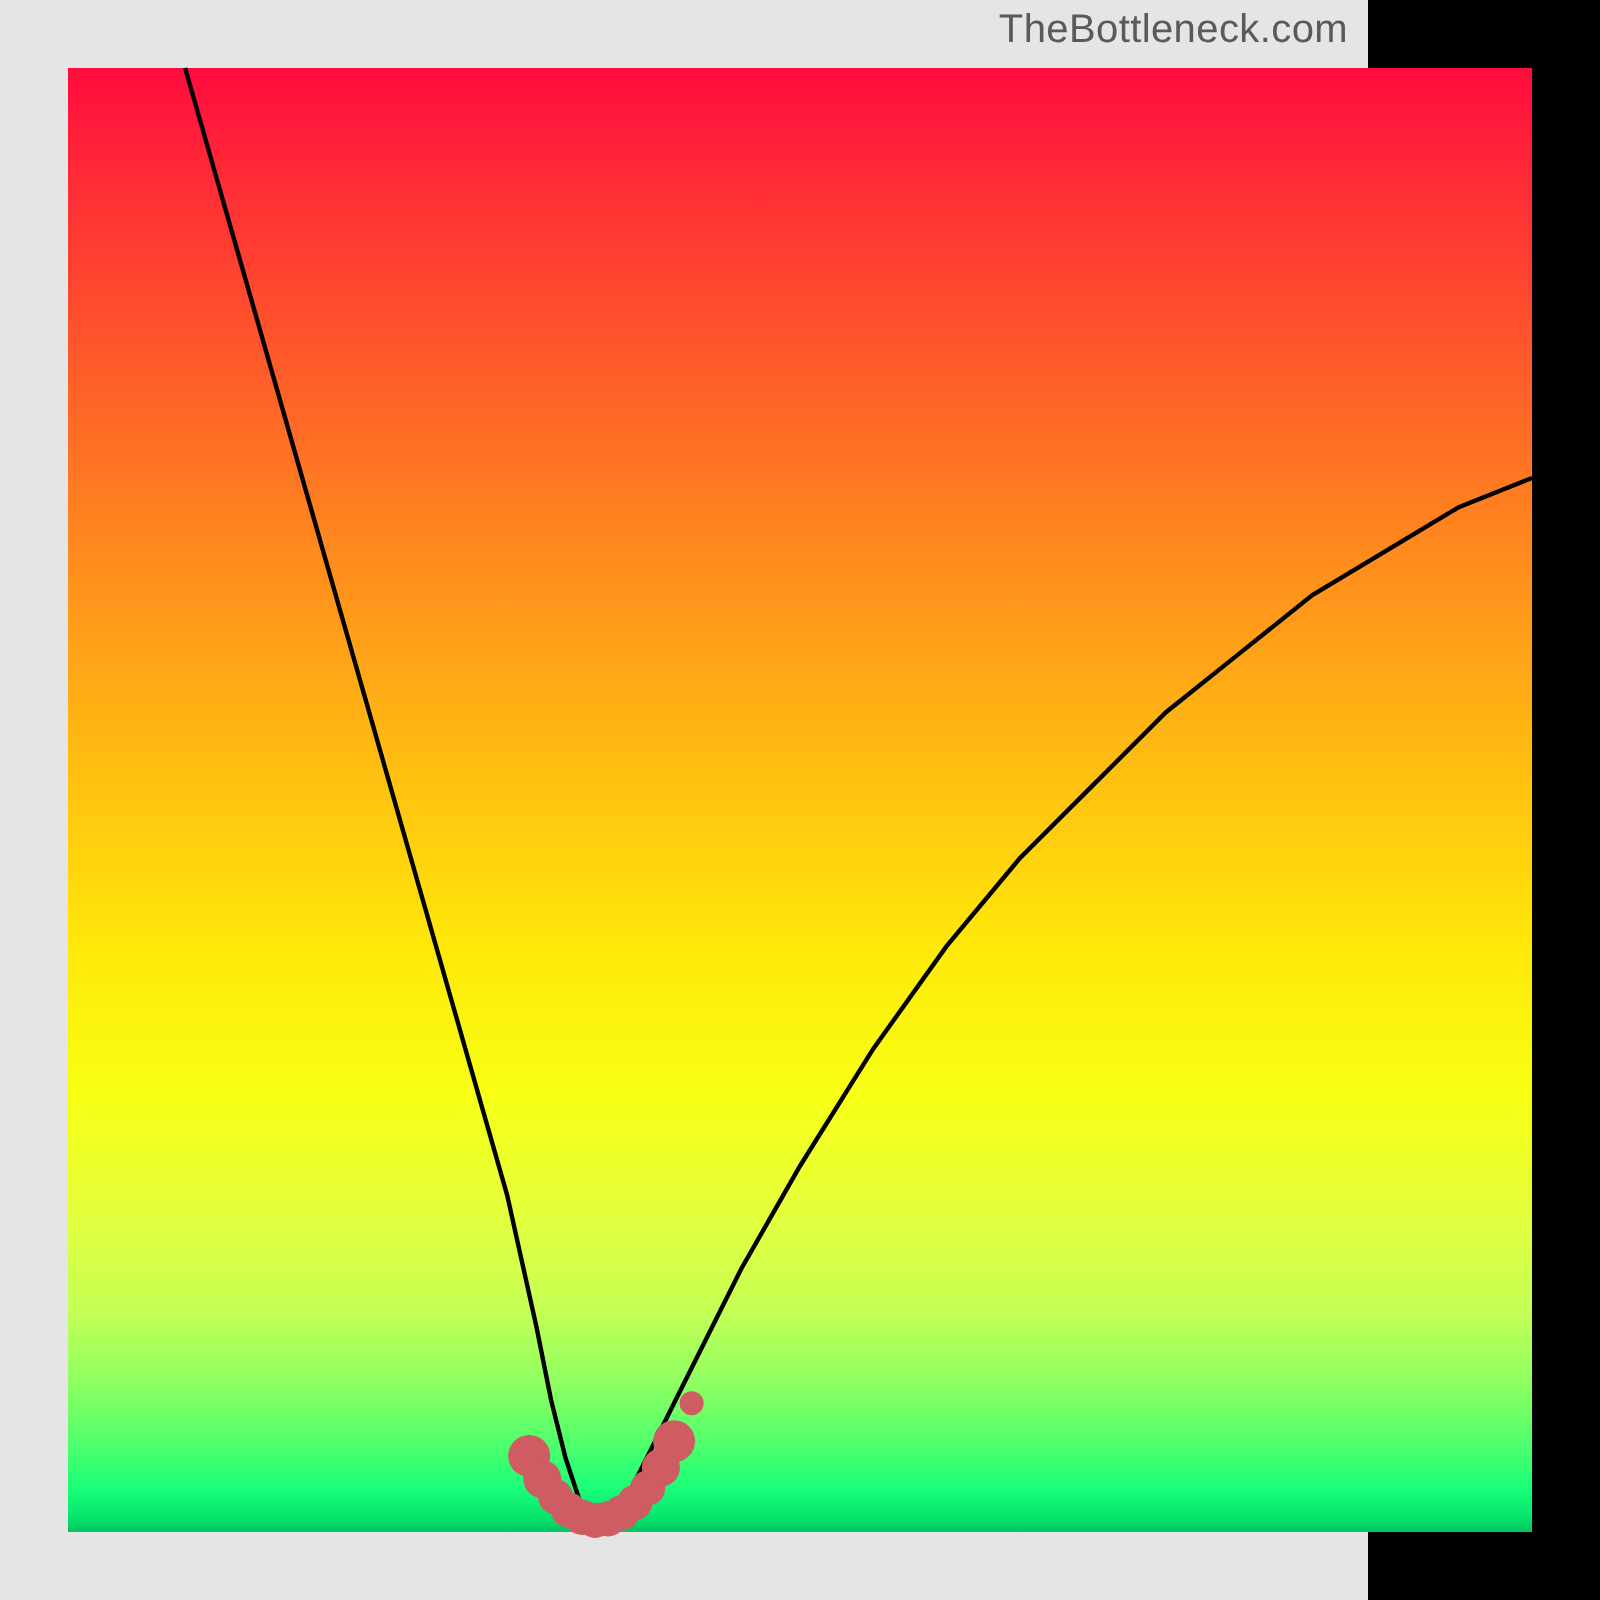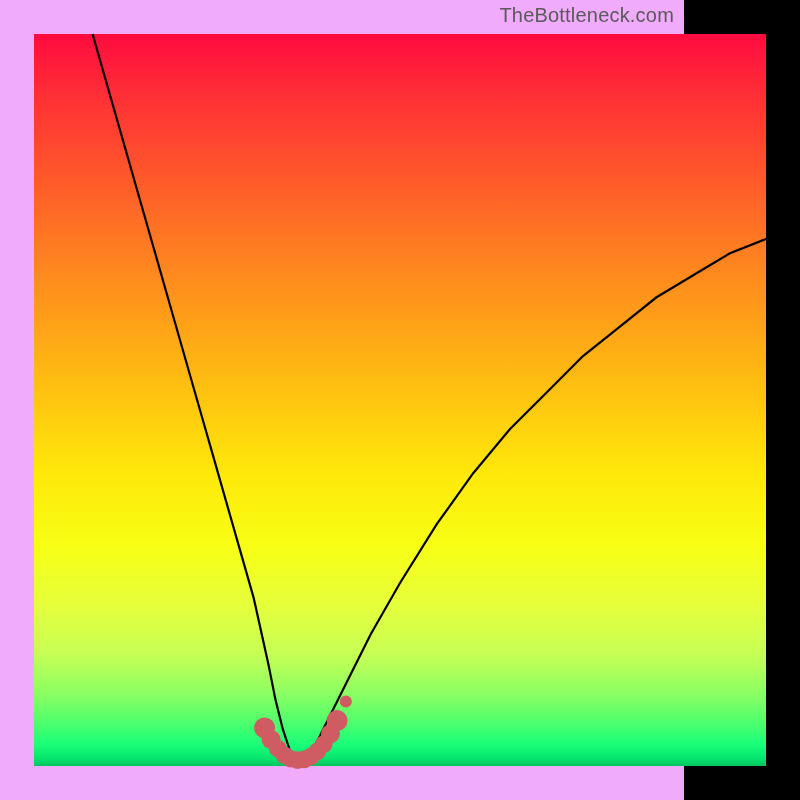--- a/index.html
+++ b/index.html
@@ -10,21 +10,21 @@
     background: #000;
     font-family: Arial, Helvetica, sans-serif;
     overflow: hidden;
   }
   .frame {
     position: absolute;
     left: 0;
     top: 0;
     width: 684px;
     height: 800px;
-    background: #f0abfc;
+    background: #e5e5e5;
   }
   .plot {
     position: absolute;
     left: 34px;
     top: 34px;
     width: 732px;
     height: 732px;
     
     background: linear-gradient(to bottom,
       #ff0b3e 0%,

